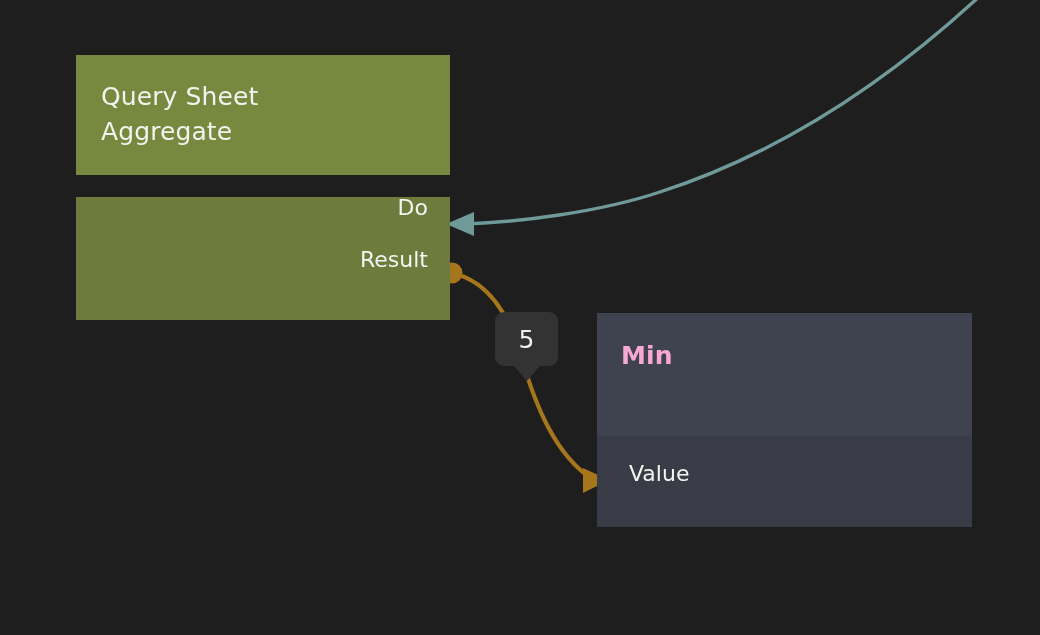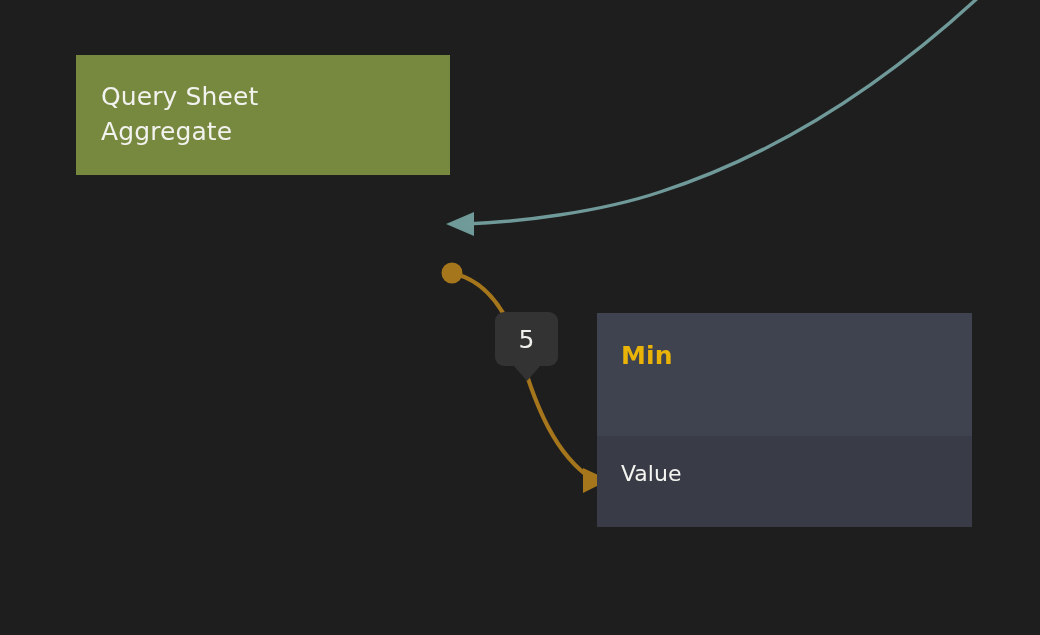--- a/index.html
+++ b/index.html
@@ -82,24 +82,24 @@
     height: 214px;
   }
   .node-grey .node-header {
     height: 123px;
     background: #3f424f;
     padding: 27px 0 0 24px;
   }
   .node-grey .node-body {
     height: 91px;
     background: #393c47;
-    padding: 27px 0 0 24px;
+    padding: 27px 0 0 32px;
   }
   .grey-title {
-    color: #eab308;
+    color: #f9a8d4;
     font-size: 25px;
     line-height: 31px;
     font-weight: 700;
     letter-spacing: 0.2px;
   }
   .grey-subtitle {
     color: #9b9ba2;
     font-size: 25px;
     line-height: 33px;
     font-weight: 400;
@@ -153,20 +153,28 @@
     <polygon points="609,480 583,468 583,493" fill="#a5761b"></polygon>
 
     <circle cx="452" cy="273" r="10.5" fill="#a5761b"></circle>
   </svg>
 
   <div class="node node-green">
     <div class="node-header">
       <div class="node-title">Query Sheet
 Aggregate</div>
     </div>
+    <div class="node-body">
+      <div class="port-row-out port-do">
+        <span>Do</span>
+      </div>
+      <div class="port-row-out port-res">
+        <span>Result</span>
+      </div>
+    </div>
   </div>
 
   <div class="node node-grey">
     <div class="node-header">
       <div class="grey-title">Min</div>
     </div>
     <div class="node-body">
       <div class="port-in">
         <span>Value</span>
       </div>

